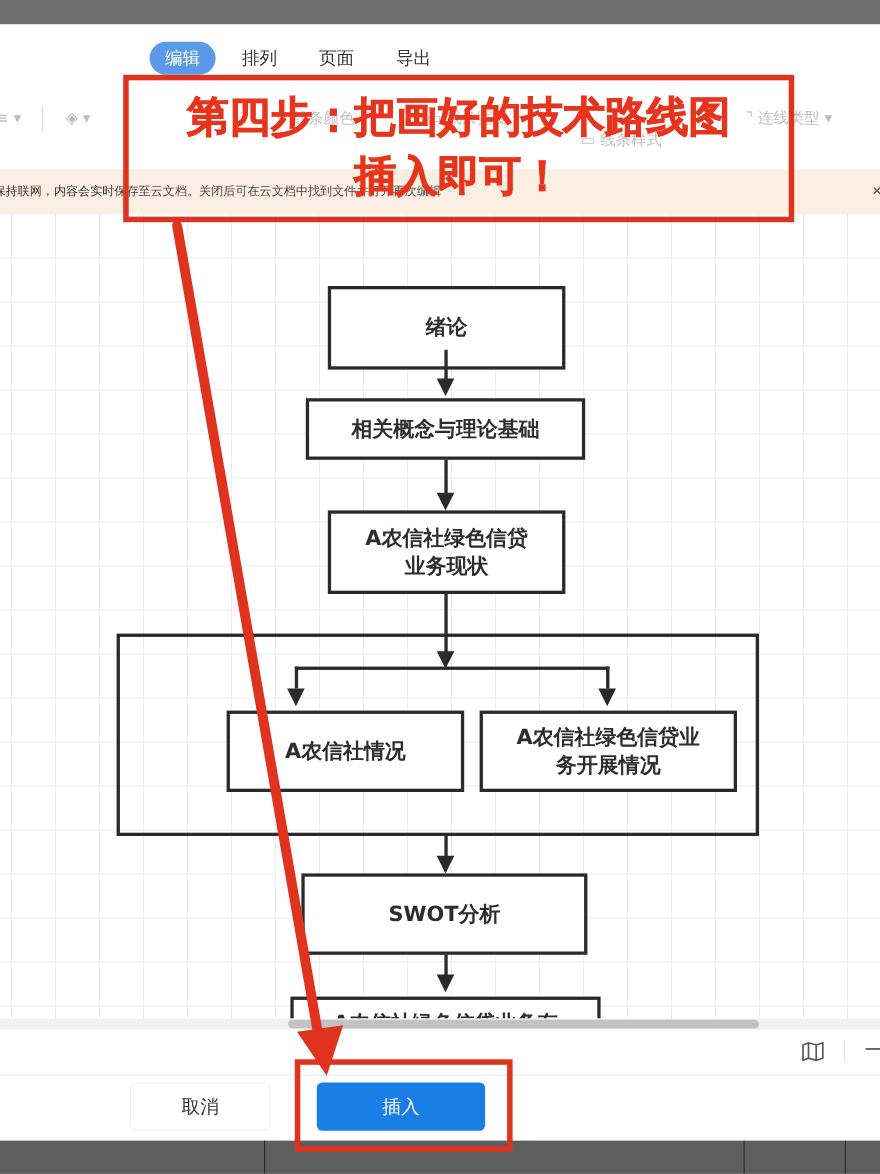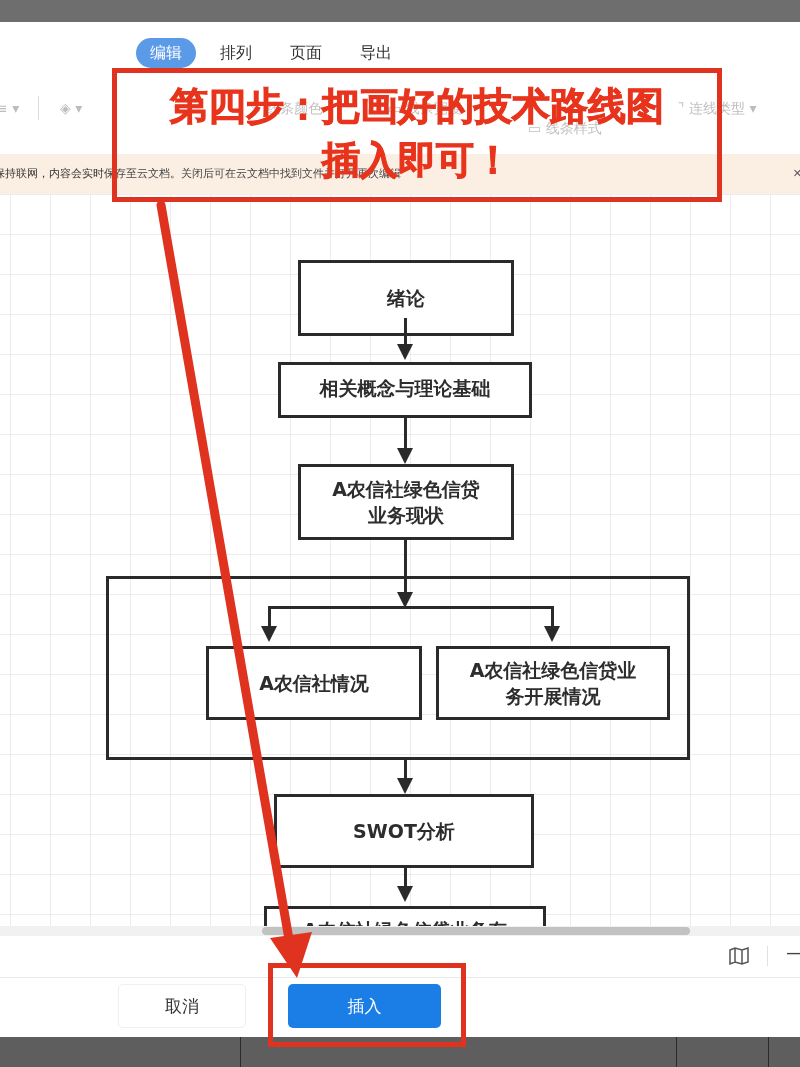--- a/index.html
+++ b/index.html
@@ -92,21 +92,21 @@
     <span class="txt">保持联网，内容会实时保存至云文档。关闭后可在云文档中找到文件并打开再次编辑</span>
     <span class="close">✕</span>
   </div>
 
   <div class="canvas">
 
     <div class="node" style="left:298px; top:48px; width:216px; height:76px;margin-top:18px;">绪论</div>
     <div class="vline" style="left:404px; top:124px; height:28px;"></div>
     <div class="arrowhead" style="left:397px; top:150px;"></div>
 
-    <div class="node" style="left:278px; top:168px; width:254px; height:56px;font-family:Liberation Mono, monospace;">相关概念与理论基础</div>
+    <div class="node" style="left:278px; top:168px; width:254px; height:56px;">相关概念与理论基础</div>
     <div class="vline" style="left:404px; top:224px; height:32px;"></div>
     <div class="arrowhead" style="left:397px; top:254px;"></div>
 
     <div class="node" style="left:298px; top:270px; width:216px; height:76px; flex-direction:column;">
       <span>A农信社绿色信贷</span>
       <span>业务现状</span>
     </div>
     <div class="vline" style="left:404px; top:346px; height:56px;"></div>
     <div class="arrowhead" style="left:397px; top:398px;"></div>
 

